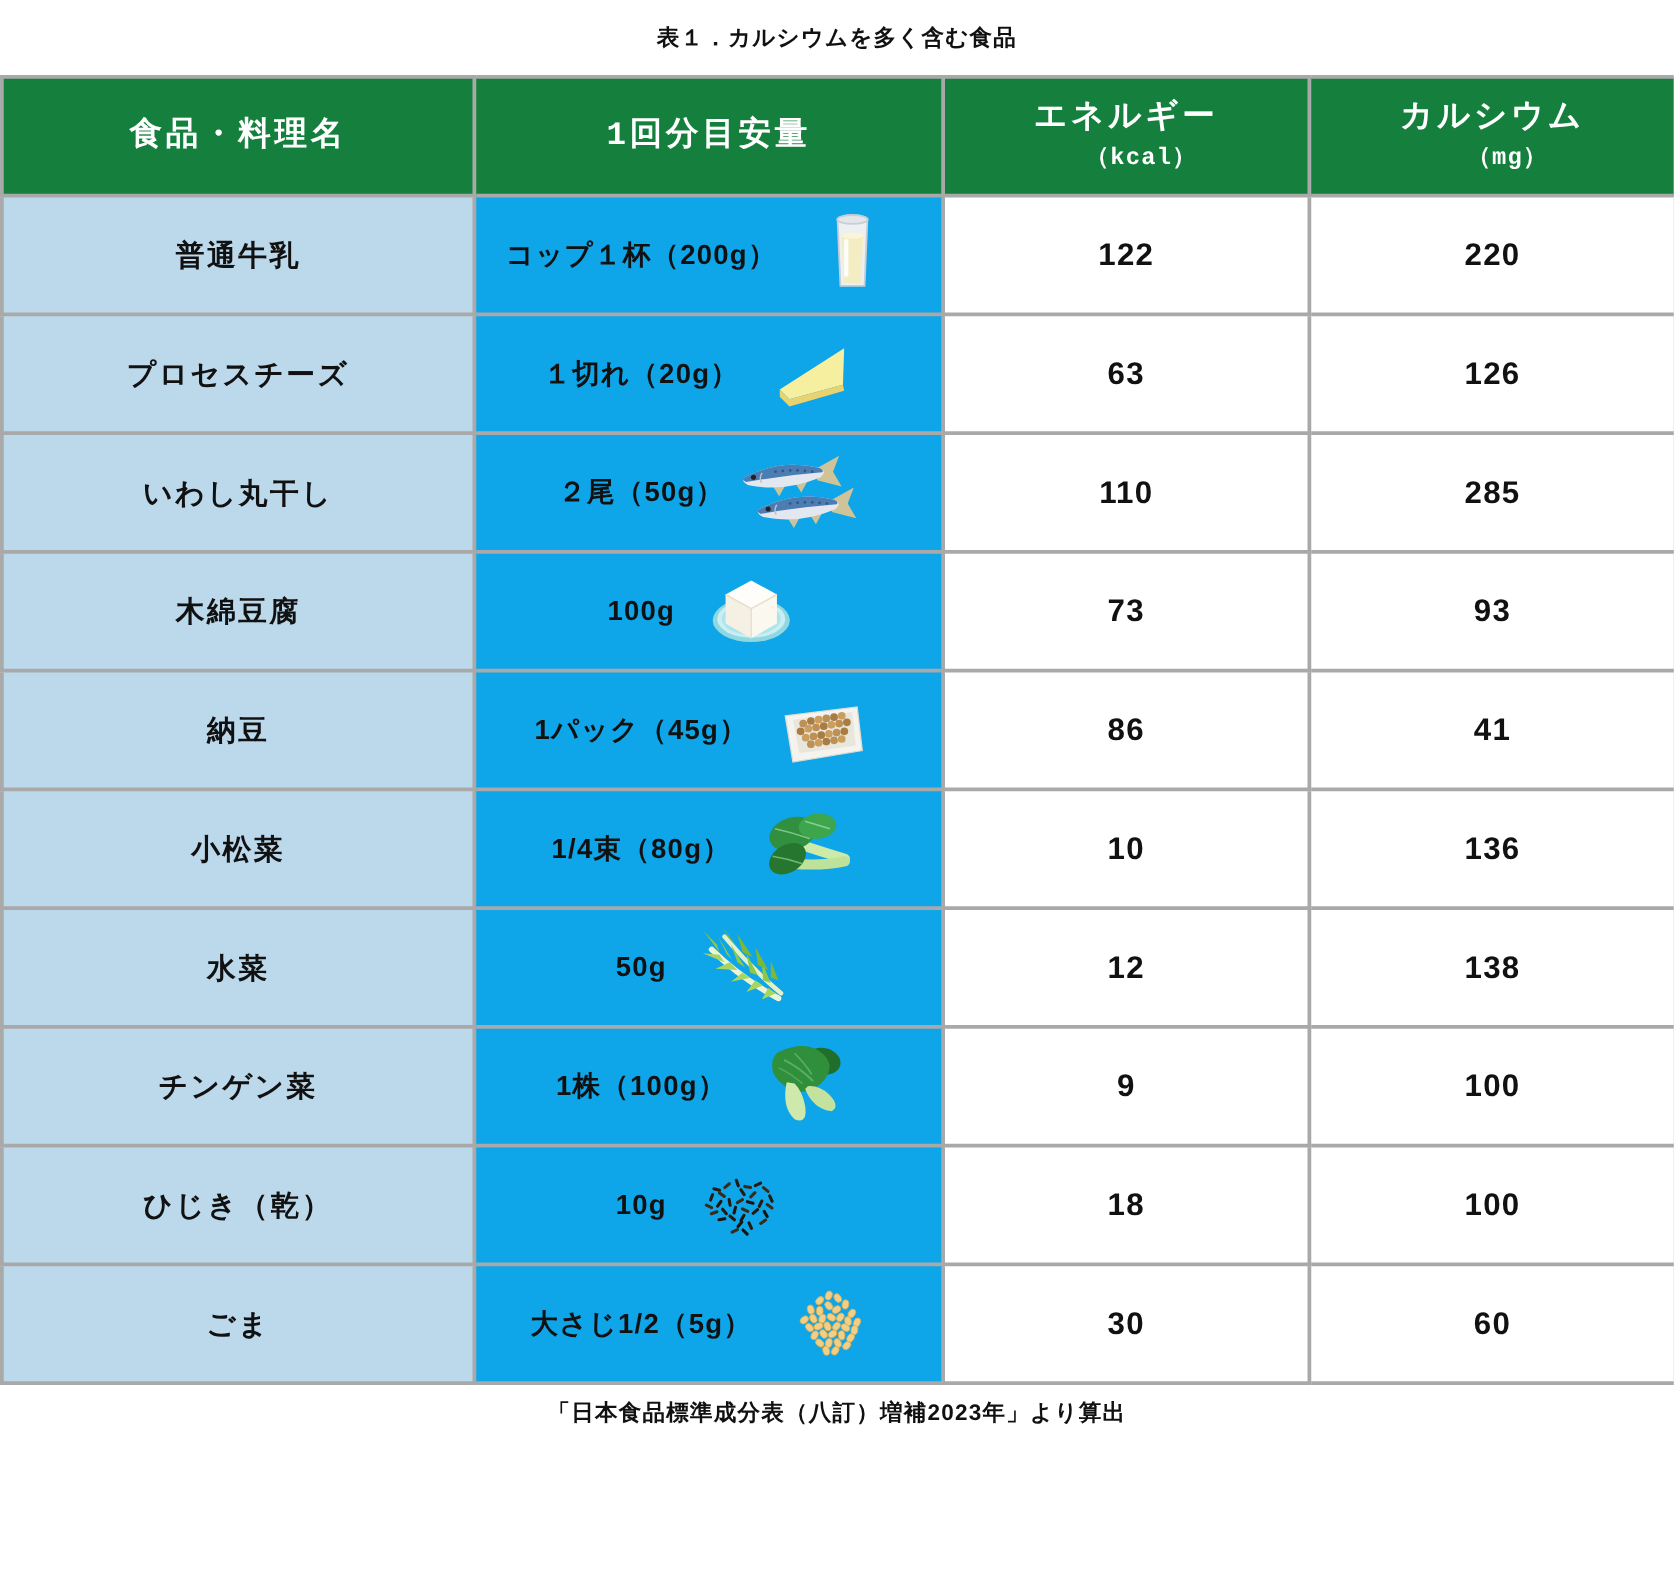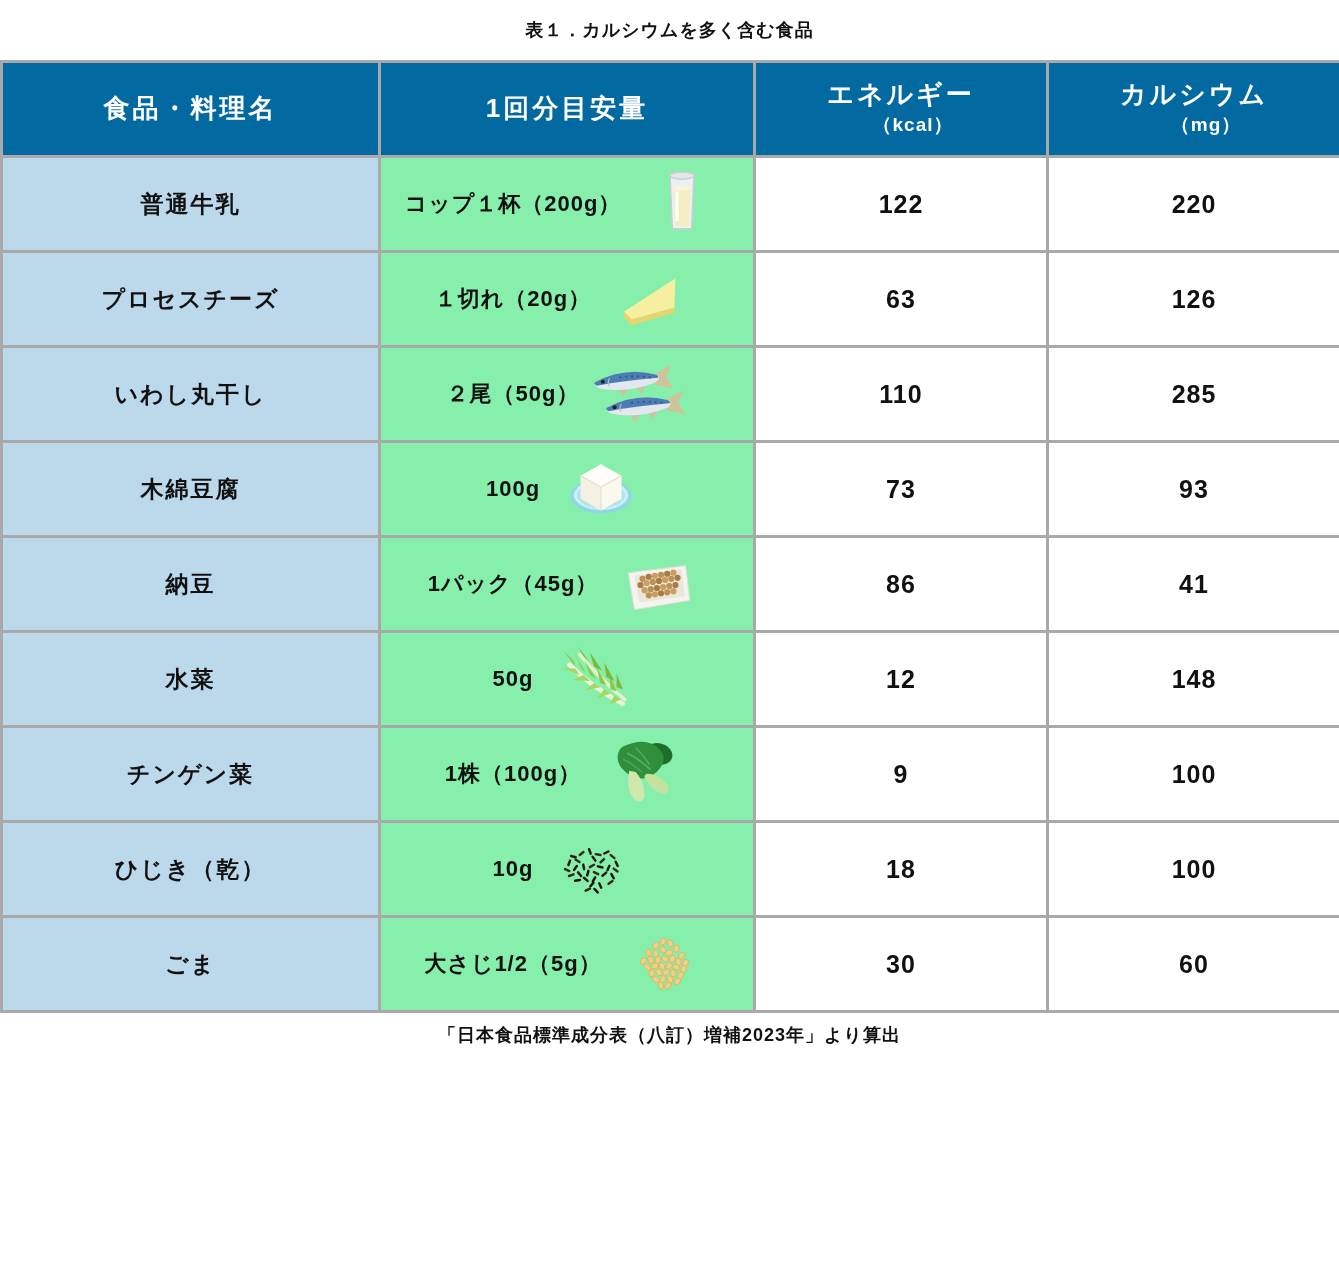--- a/index.html
+++ b/index.html
@@ -20,25 +20,25 @@
     border-collapse:collapse; table-layout:fixed;
     width:1339px;
   }
   th, td {
     border:3px solid #a9a9a9;
     text-align:center; vertical-align:middle;
     padding:0;
   }
   thead tr { height:95px; }
   tbody tr { height:90px; }
-  th { background:#0369a1; color:#ffffff; }
+  th { background:#15803d; color:#ffffff;font-family:Liberation Mono, monospace; }
   .h-main { font-size:26px; letter-spacing:3px; line-height:1.15; }
   .h-unit { font-size:19px; letter-spacing:1px; margin-top:2px;padding-left:24px; }
   td.food { background:#bcd9ec; font-size:23px; letter-spacing:2px; }
-  td.serving { background:#86efac;text-align:center; }
+  td.serving { background:#0ea5e9;text-align:center; }
   td.num { background:#ffffff; font-size:25px; letter-spacing:1px; }
   .serving-wrap {
     display:flex; align-items:center; justify-content:center;
     gap:14px;
   }
   .serving-text { font-size:22px; letter-spacing:1px; white-space:nowrap; }
   .icon-slot {
     width:94px; height:92px;
     display:flex; align-items:center; justify-content:center;
     flex:0 0 auto;
@@ -219,20 +219,42 @@
                     <circle cx="50" cy="43" r="3" fill="#cb9e60"></circle>
     </g>
   </svg>
               </span>
             </div>
           </td>
           <td class="num">86</td>
           <td class="num">41</td>
         </tr>
         <tr>
+          <td class="food">小松菜</td>
+          <td class="serving">
+            <div class="serving-wrap">
+              <span class="serving-text">1/4束（80g）</span>
+              <span class="icon-slot">
+                <svg width="86" height="72" viewBox="0 0 84 72">
+    <path d="M28 30 Q52 38 72 44" stroke="#cdeaa8" stroke-width="8" fill="none" stroke-linecap="round"></path>
+    <path d="M30 48 Q54 50 72 46" stroke="#bfe29a" stroke-width="8" fill="none" stroke-linecap="round"></path>
+    <ellipse cx="30" cy="24" rx="19" ry="13" fill="#31903f" transform="rotate(-18 30 24)"></ellipse>
+    <ellipse cx="50" cy="18" rx="15" ry="10" fill="#3da54c" transform="rotate(-6 50 18)"></ellipse>
+    <ellipse cx="26" cy="44" rx="16" ry="11" fill="#27762f" transform="rotate(-32 26 44)"></ellipse>
+    <path d="M16 20 Q30 23 44 28" stroke="#7cc584" stroke-width="1.4" fill="none"></path>
+    <path d="M40 14 Q50 17 60 20" stroke="#86cf8e" stroke-width="1.3" fill="none"></path>
+    <path d="M14 42 Q26 44 38 48" stroke="#6bb873" stroke-width="1.3" fill="none"></path>
+  </svg>
+              </span>
+            </div>
+          </td>
+          <td class="num">10</td>
+          <td class="num">136</td>
+        </tr>
+        <tr>
           <td class="food">水菜</td>
           <td class="serving">
             <div class="serving-wrap">
               <span class="serving-text">50g</span>
               <span class="icon-slot">
                 <svg width="88" height="74" viewBox="0 0 84 72">
     <path d="M70 60 Q40 44 18 22" stroke="#edf4d6" stroke-width="4.5" fill="none" stroke-linecap="round"></path>
     <path d="M72 56 Q48 36 28 12" stroke="#e4f0c8" stroke-width="3.5" fill="none" stroke-linecap="round"></path>
     <g fill="#8fc845">
       <path d="M22 18 L12 8 L24 24 Z"></path>
@@ -252,21 +274,21 @@
       <path d="M32 14 L26 4 L38 20 Z"></path>
                     <path d="M42 24 L38 10 L50 28 Z"></path>
       <path d="M54 34 L52 20 L62 38 Z"></path>
                     <path d="M64 44 L64 31 L70 46 Z"></path>
     </g>
   </svg>
               </span>
             </div>
           </td>
           <td class="num">12</td>
-          <td class="num">148</td>
+          <td class="num">138</td>
         </tr>
         <tr>
           <td class="food">チンゲン菜</td>
           <td class="serving">
             <div class="serving-wrap">
               <span class="serving-text">1株（100g）</span>
               <span class="icon-slot">
                 <svg width="80" height="76" viewBox="0 0 72 72">
     <ellipse cx="52" cy="17" rx="13" ry="10" fill="#1f6f2a" transform="rotate(15 52 17)"></ellipse>
     <path d="M18 10 Q40 0 52 12 Q62 22 50 34 Q38 44 26 38 Q12 30 13 19 Q14 12 18 10 Z" fill="#2f8f3b"></path>

